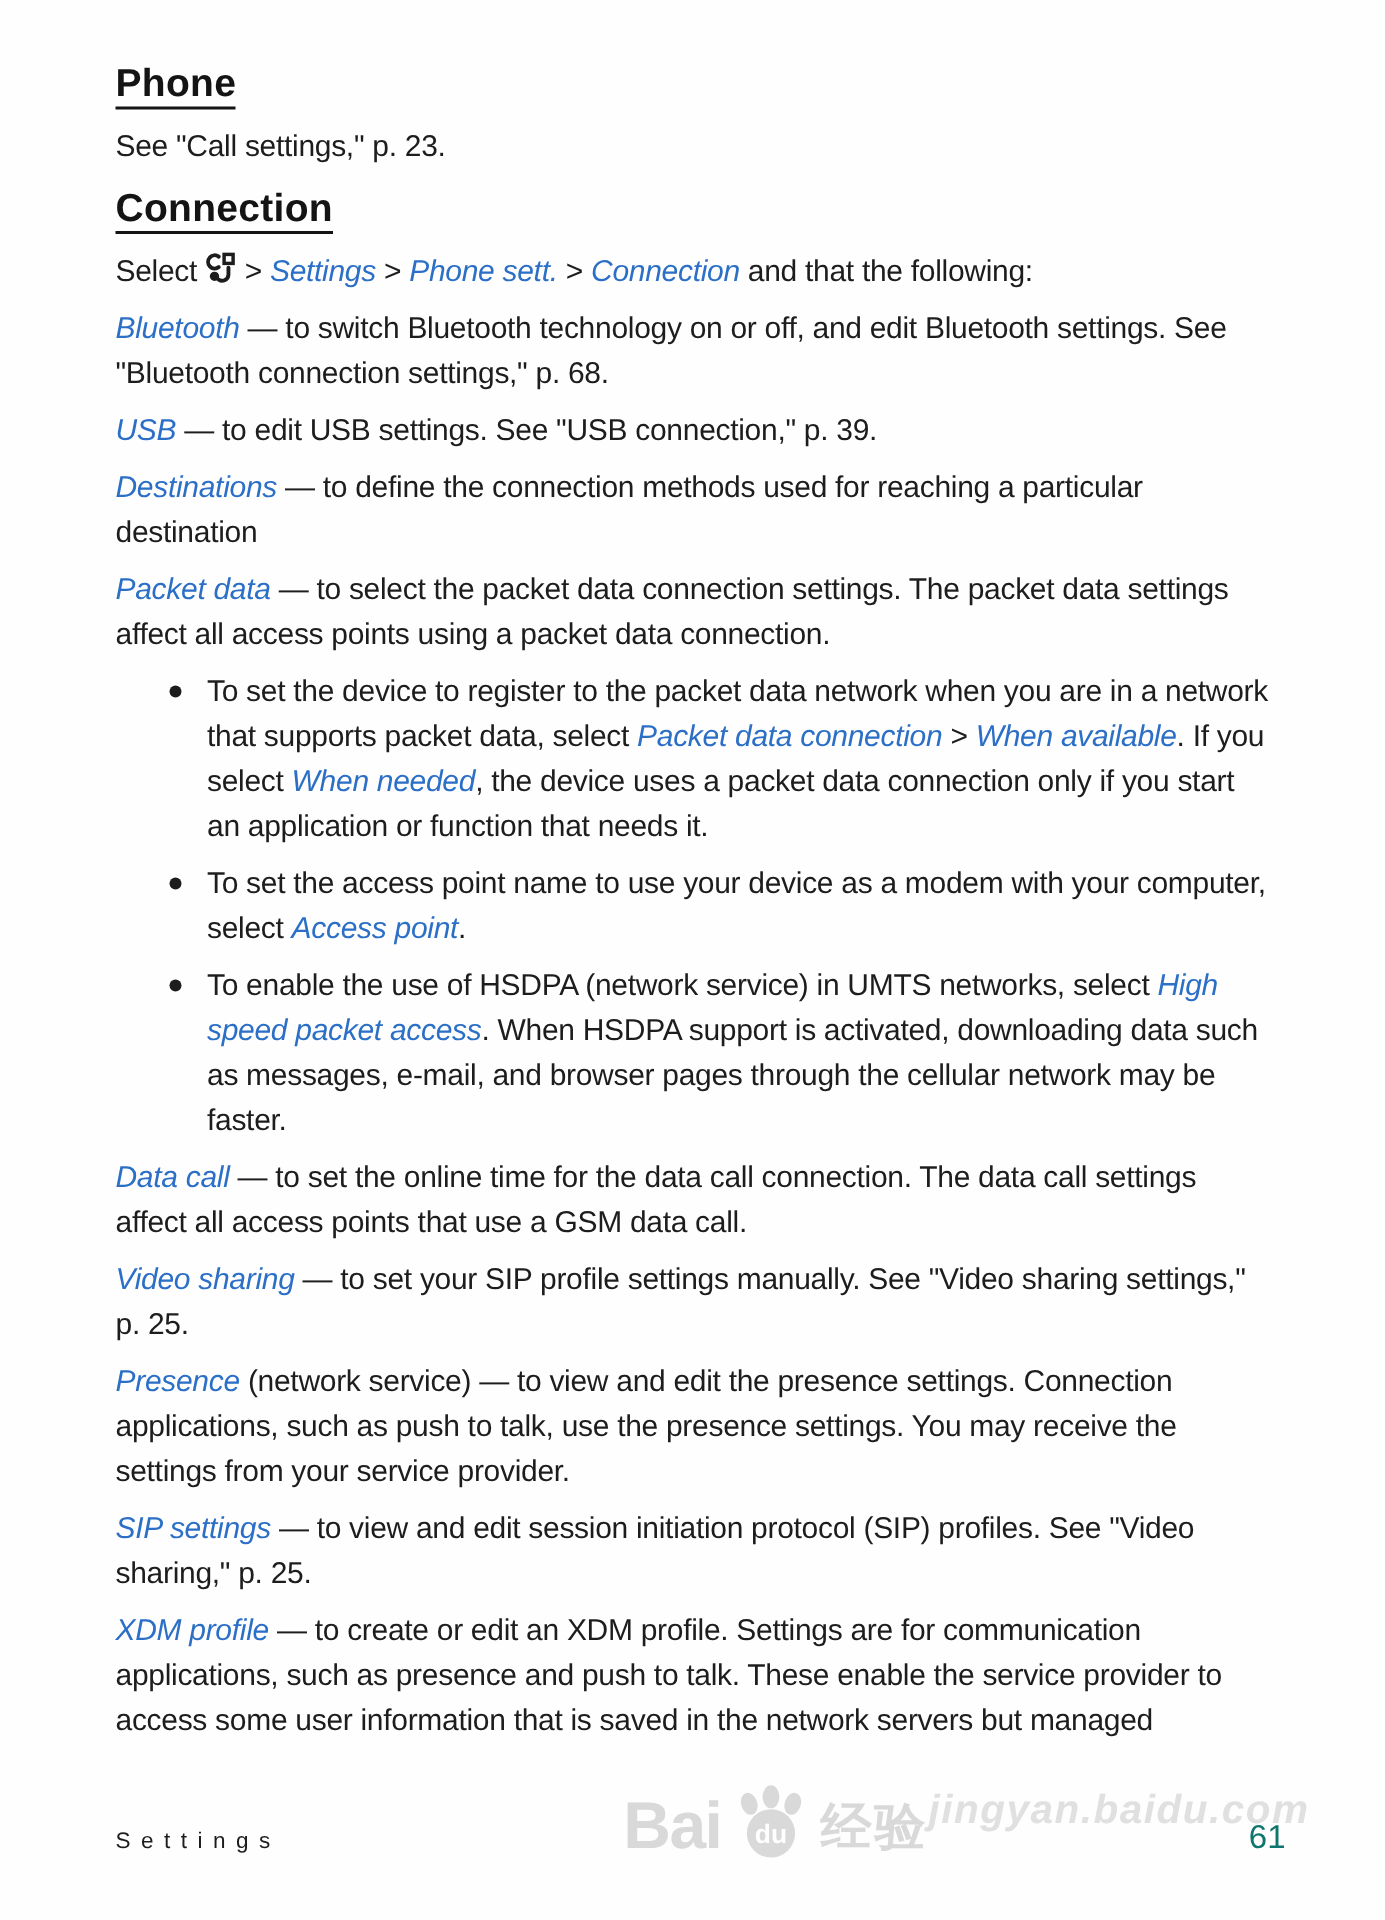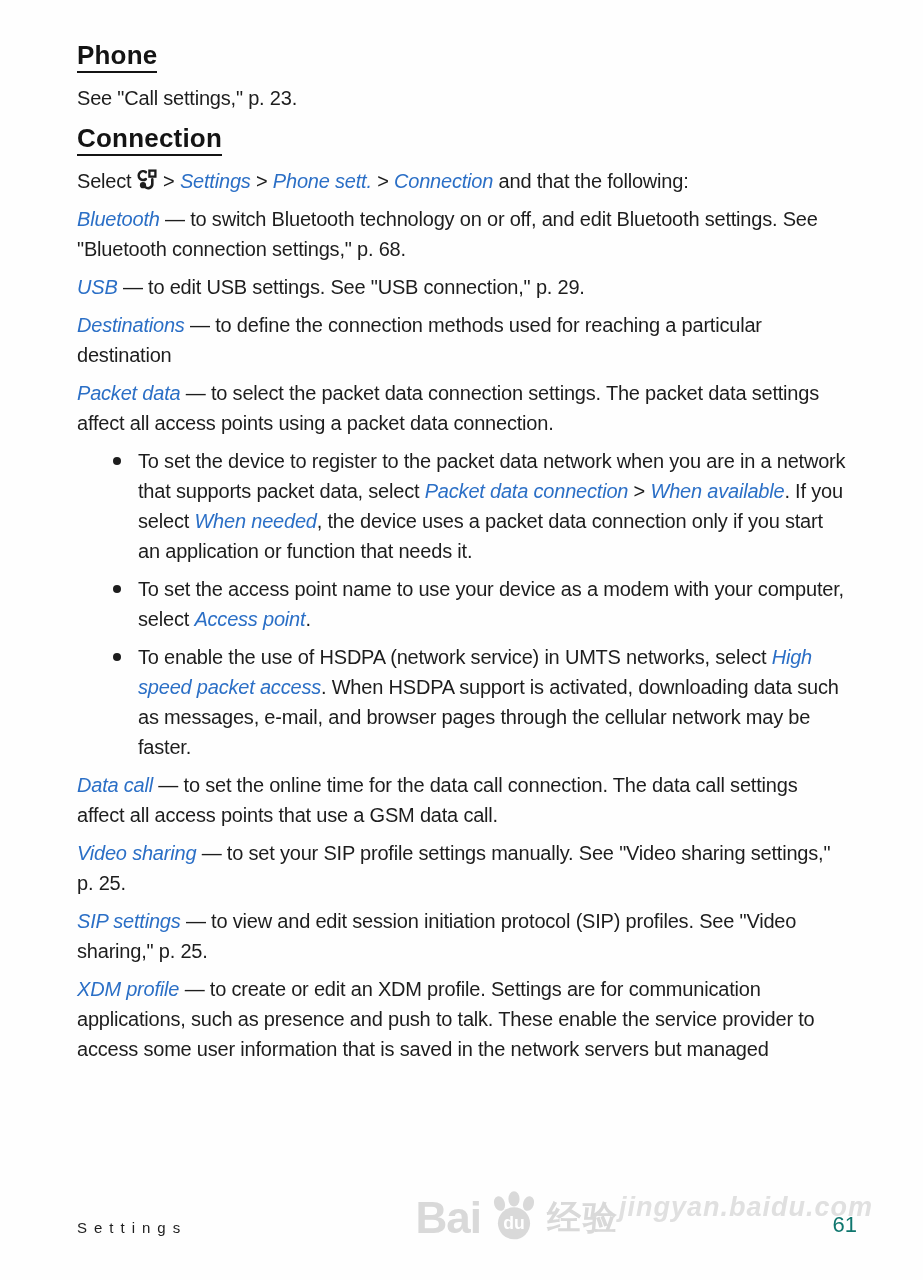--- a/index.html
+++ b/index.html
@@ -48,30 +48,31 @@
       <div class="heading"><span class="heading-text">Phone</span></div>
       <p class="para"><span>See "Call settings," p. 23.</span></p>
       <div class="heading"><span class="heading-text">Connection</span></div>
       <p class="para"><span>Select </span><span class="inline-icon"><svg width="21" height="23" viewBox="0 0 21 23" xmlns="http://www.w3.org/2000/svg">
             <path d="M8.8 3.1 A4.4 4.4 0 1 0 8.8 10.1" fill="none" stroke="#1d1d1d" stroke-width="2.6" stroke-linecap="round"></path>
             <rect x="12.4" y="1.6" width="6" height="6" fill="none" stroke="#1d1d1d" stroke-width="2.3"></rect>
             <circle cx="6" cy="16.2" r="3.1" fill="#1d1d1d"></circle>
             <path d="M15.3 10.4 v4.6 a4.2 4.2 0 0 1 -7 3.1" fill="none" stroke="#1d1d1d" stroke-width="2.6" stroke-linecap="round"></path>
           </svg></span><span> &gt; </span><span class="term">Settings</span><span> &gt; </span><span class="term">Phone sett.</span><span> &gt; </span><span class="term">Connection</span><span> and that the following:</span></p>
       <p class="para"><span class="term">Bluetooth</span><span> — to switch Bluetooth technology on or off, and edit Bluetooth settings. See "Bluetooth connection settings," p. 68.</span></p>
-      <p class="para"><span class="term">USB</span><span> — to edit USB settings. See "USB connection," p. 29.</span></p>
+      <p class="para"><span class="term">USB</span><span> — to edit USB settings. See "USB connection," p. 39.</span></p>
       <p class="para"><span class="term">Destinations</span><span> — to define the connection methods used for reaching a particular destination</span></p>
       <p class="para"><span class="term">Packet data</span><span> — to select the packet data connection settings. The packet data settings affect all access points using a packet data connection.</span></p>
       <ul class="bullets">
         <li><span>To set the device to register to the packet data network when you are in a network that supports packet data, select </span><span class="term">Packet data connection</span><span> &gt; </span><span class="term">When available</span><span>. If you select </span><span class="term">When needed</span><span>, the device uses a packet data connection only if you start an application or function that needs it.</span></li>
         <li><span>To set the access point name to use your device as a modem with your computer, select </span><span class="term">Access point</span><span>.</span></li>
         <li><span>To enable the use of HSDPA (network service) in UMTS networks, select </span><span class="term">High speed packet access</span><span>. When HSDPA support is activated, downloading data such as messages, e-mail, and browser pages through the cellular network may be faster.</span></li>
       </ul>
       <p class="para"><span class="term">Data call</span><span> — to set the online time for the data call connection. The data call settings affect all access points that use a GSM data call.</span></p>
       <p class="para"><span class="term">Video sharing</span><span> — to set your SIP profile settings manually. See "Video sharing settings," p. 25.</span></p>
+      <p class="para"><span class="term">Presence</span><span> (network service) — to view and edit the presence settings. Connection applications, such as push to talk, use the presence settings. You may receive the settings from your service provider.</span></p>
       <p class="para"><span class="term">SIP settings</span><span> — to view and edit session initiation protocol (SIP) profiles. See "Video sharing," p. 25.</span></p>
       <p class="para"><span class="term">XDM profile</span><span> — to create or edit an XDM profile. Settings are for communication applications, such as presence and push to talk. These enable the service provider to access some user information that is saved in the network servers but managed</span></p>
     </div>
 
   <div class="watermark">
     <div class="wm-row1">
       <span class="wm-bai">Bai</span>
       <span class="wm-paw">
         <svg width="56" height="52" viewBox="0 0 54 50" xmlns="http://www.w3.org/2000/svg">
           <ellipse cx="13" cy="13" rx="5.2" ry="7.2" transform="rotate(-18 13 13)" fill="#d9d9d9"></ellipse>

